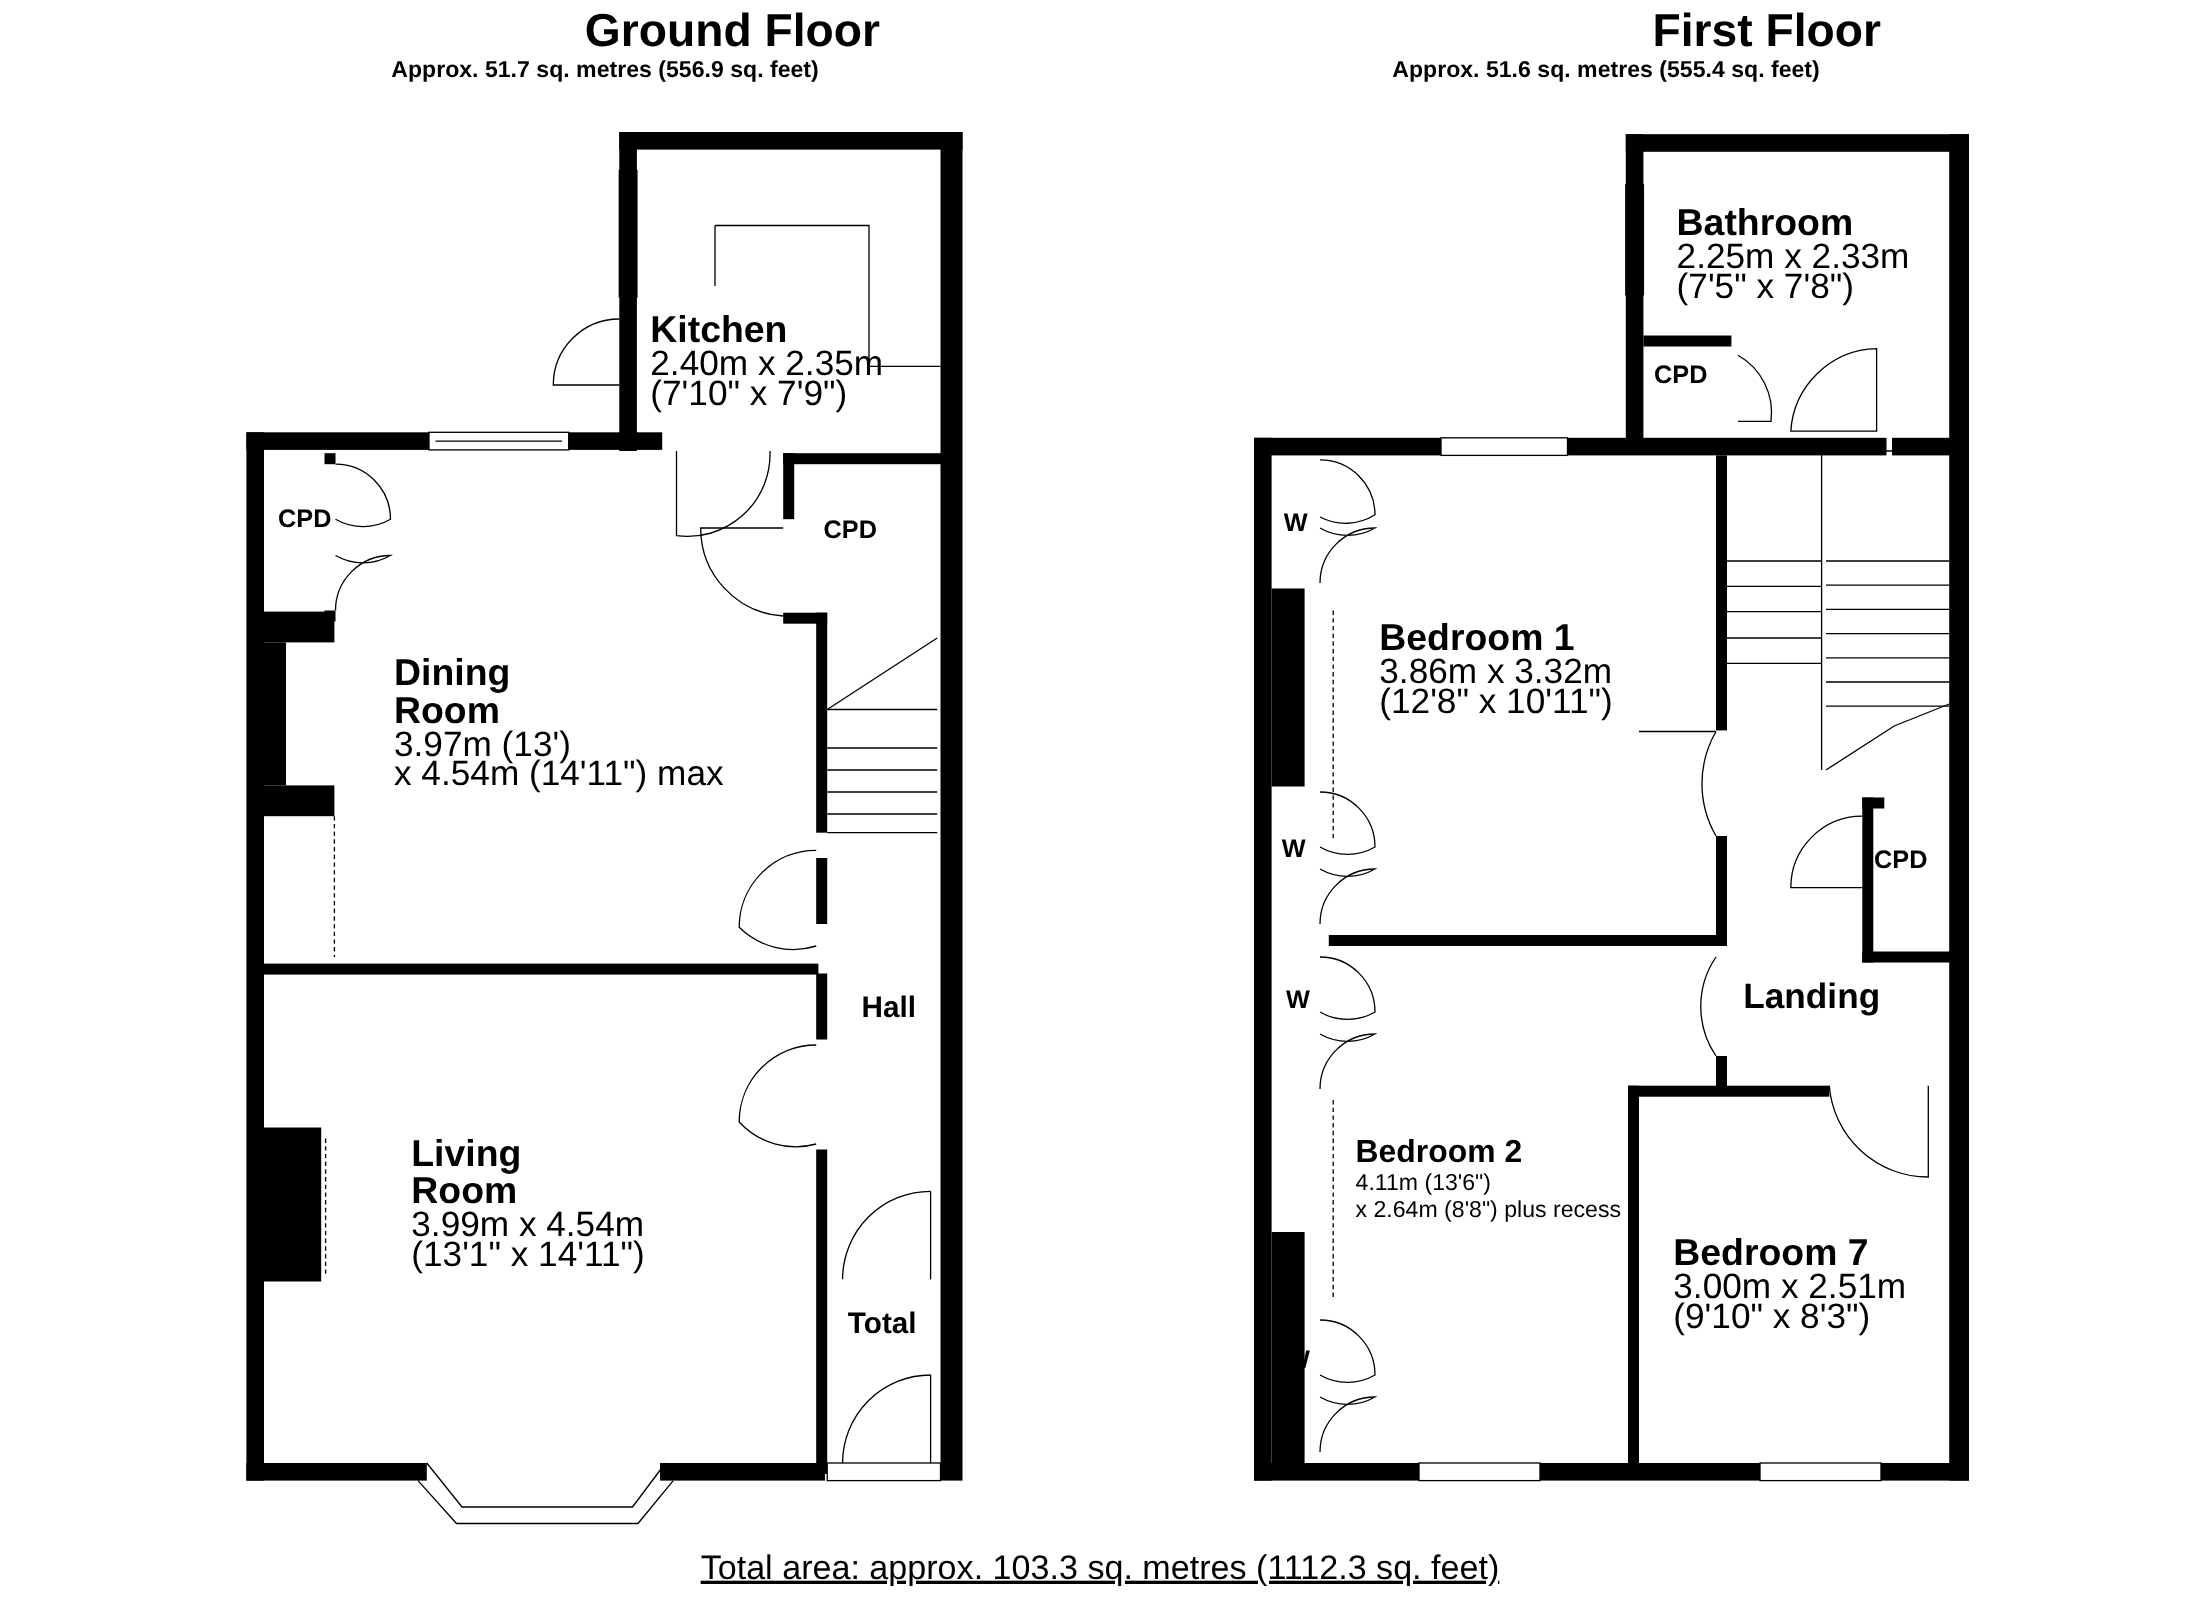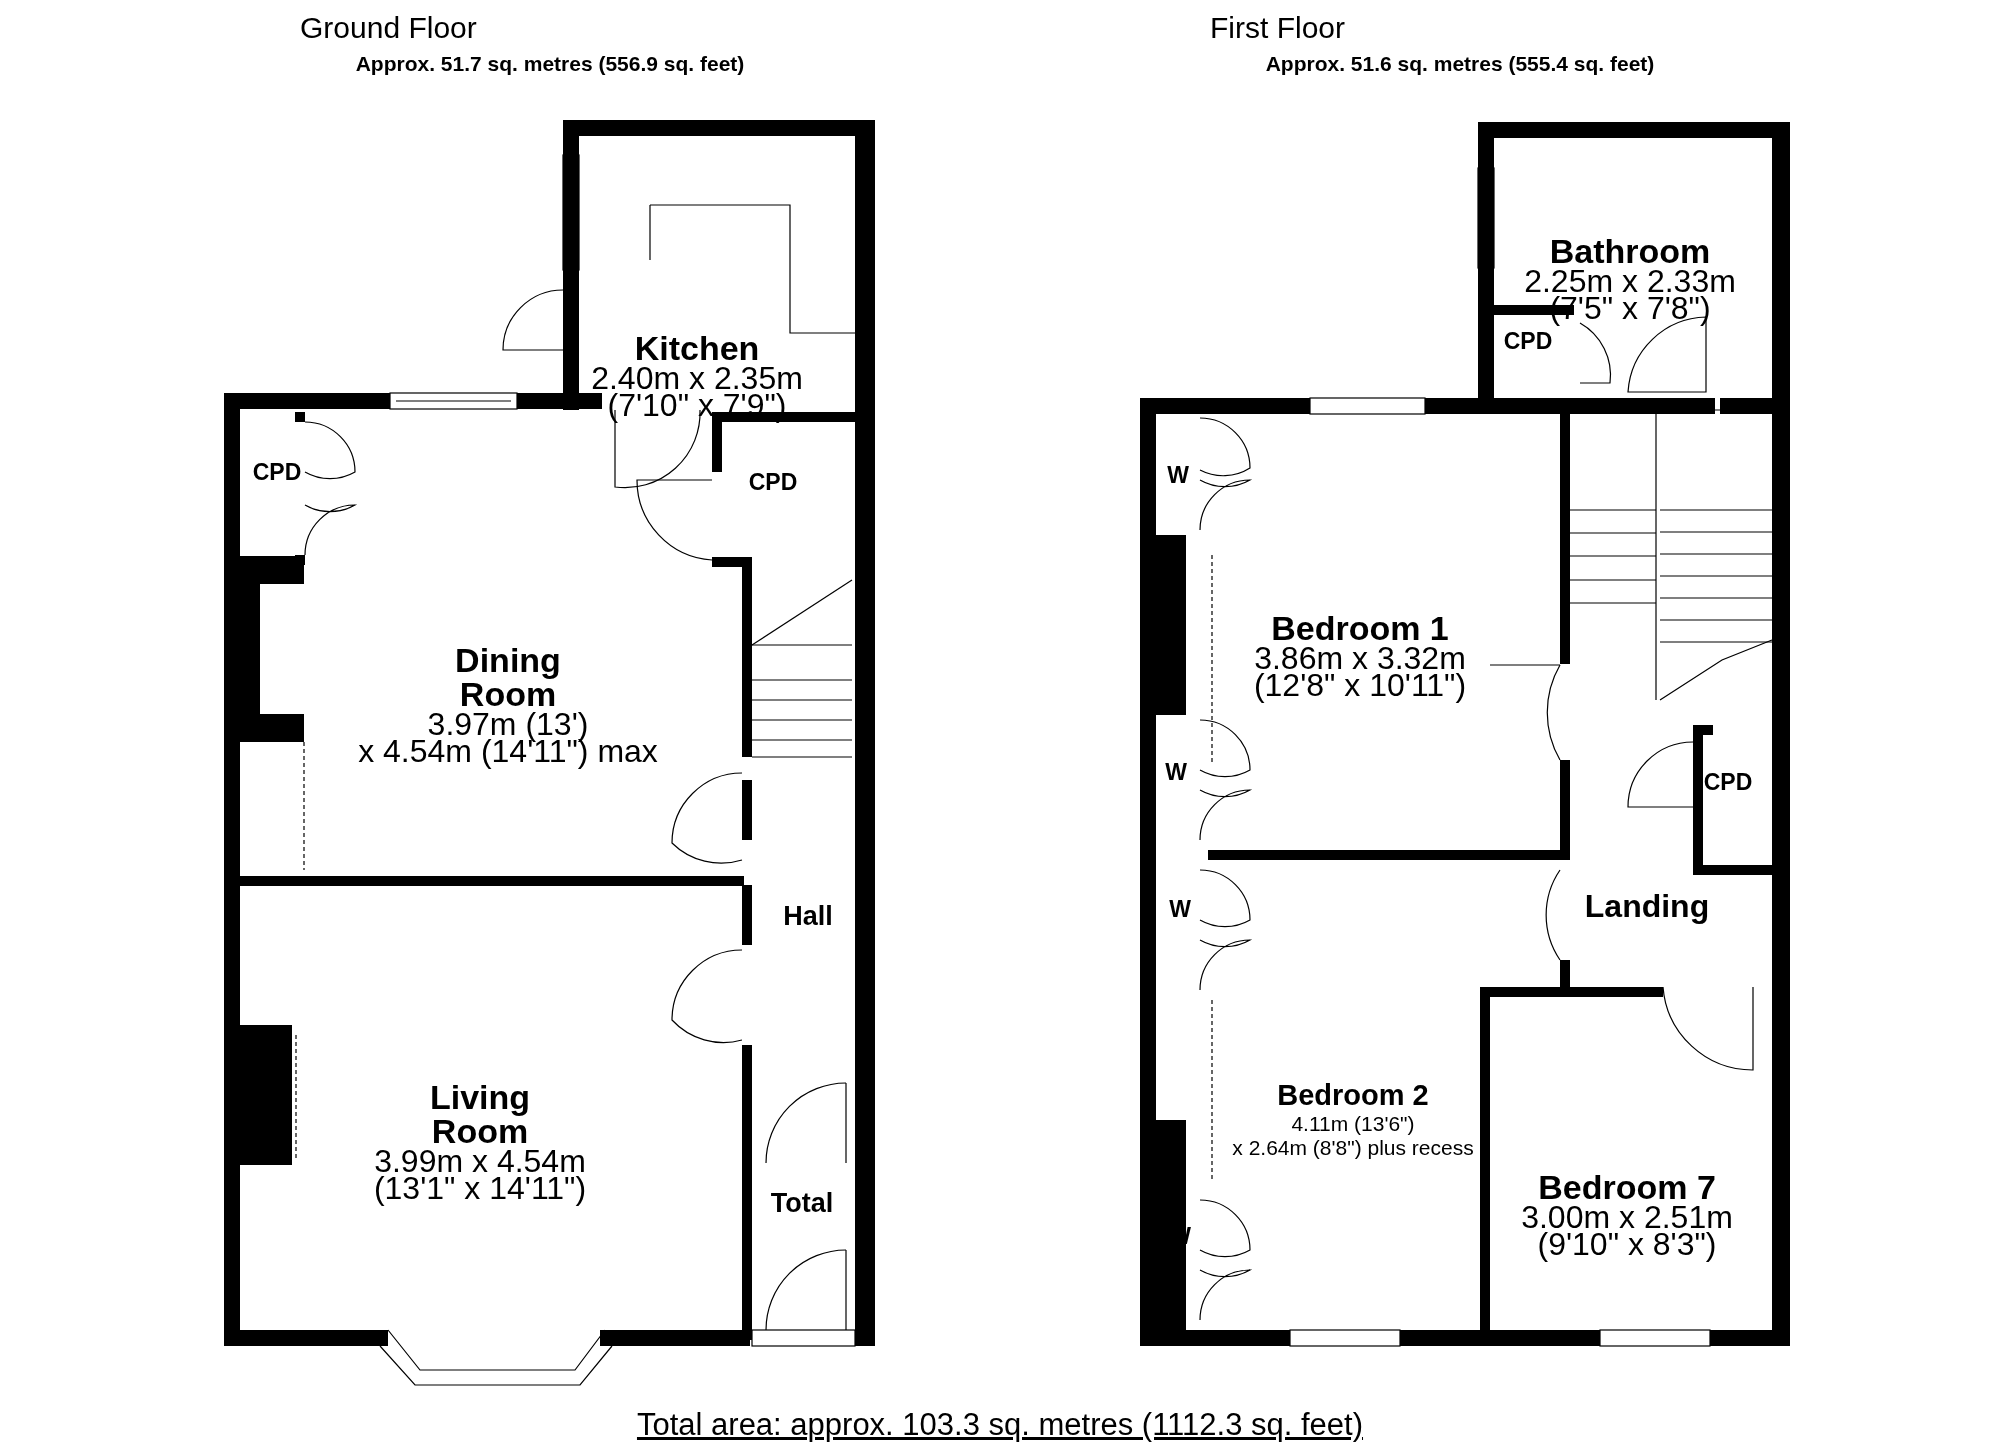--- a/index.html
+++ b/index.html
@@ -1,20 +1,20 @@
 <!DOCTYPE html>
 <html><head>
 <meta charset="utf-8">
 <style>
   html,body{margin:0;padding:0;background:#fff;}
   body{width:2000px;height:1454px;position:relative;overflow:hidden;font-family:"Liberation Sans",sans-serif;color:#000;}
   svg.plan{position:absolute;left:0;top:0;}
-  .title{position:absolute;text-align:left;font-weight:normal;font-size:30px;line-height:40px;}
+  .title{position:absolute;text-align:right;font-weight:bold;font-size:42px;line-height:40px;}
   .subtitle{position:absolute;text-align:center;font-size:21px;line-height:24px;font-weight:bold;}
-  .room{position:absolute;text-align:center;white-space:nowrap;transform:translateX(-50%);margin-top:48px;}
+  .room{position:absolute;white-space:nowrap;transform:translateX(-50%);}
   .room .name{font-weight:bold;font-size:34px;line-height:34px;display:block;}
   .room .dim{font-size:32px;line-height:27px;display:block;}
   .tag{position:absolute;font-weight:bold;font-size:23px;transform:translate(-50%,-50%);white-space:nowrap;}
   .total{position:absolute;left:0;width:2000px;text-align:center;top:1407px;font-size:31px;text-decoration:underline;}
 </style>
 </head>
 <body>
 
 <svg class="plan" width="2000" height="1454" viewBox="0 0 2000 1454">
   <g fill="#000">

